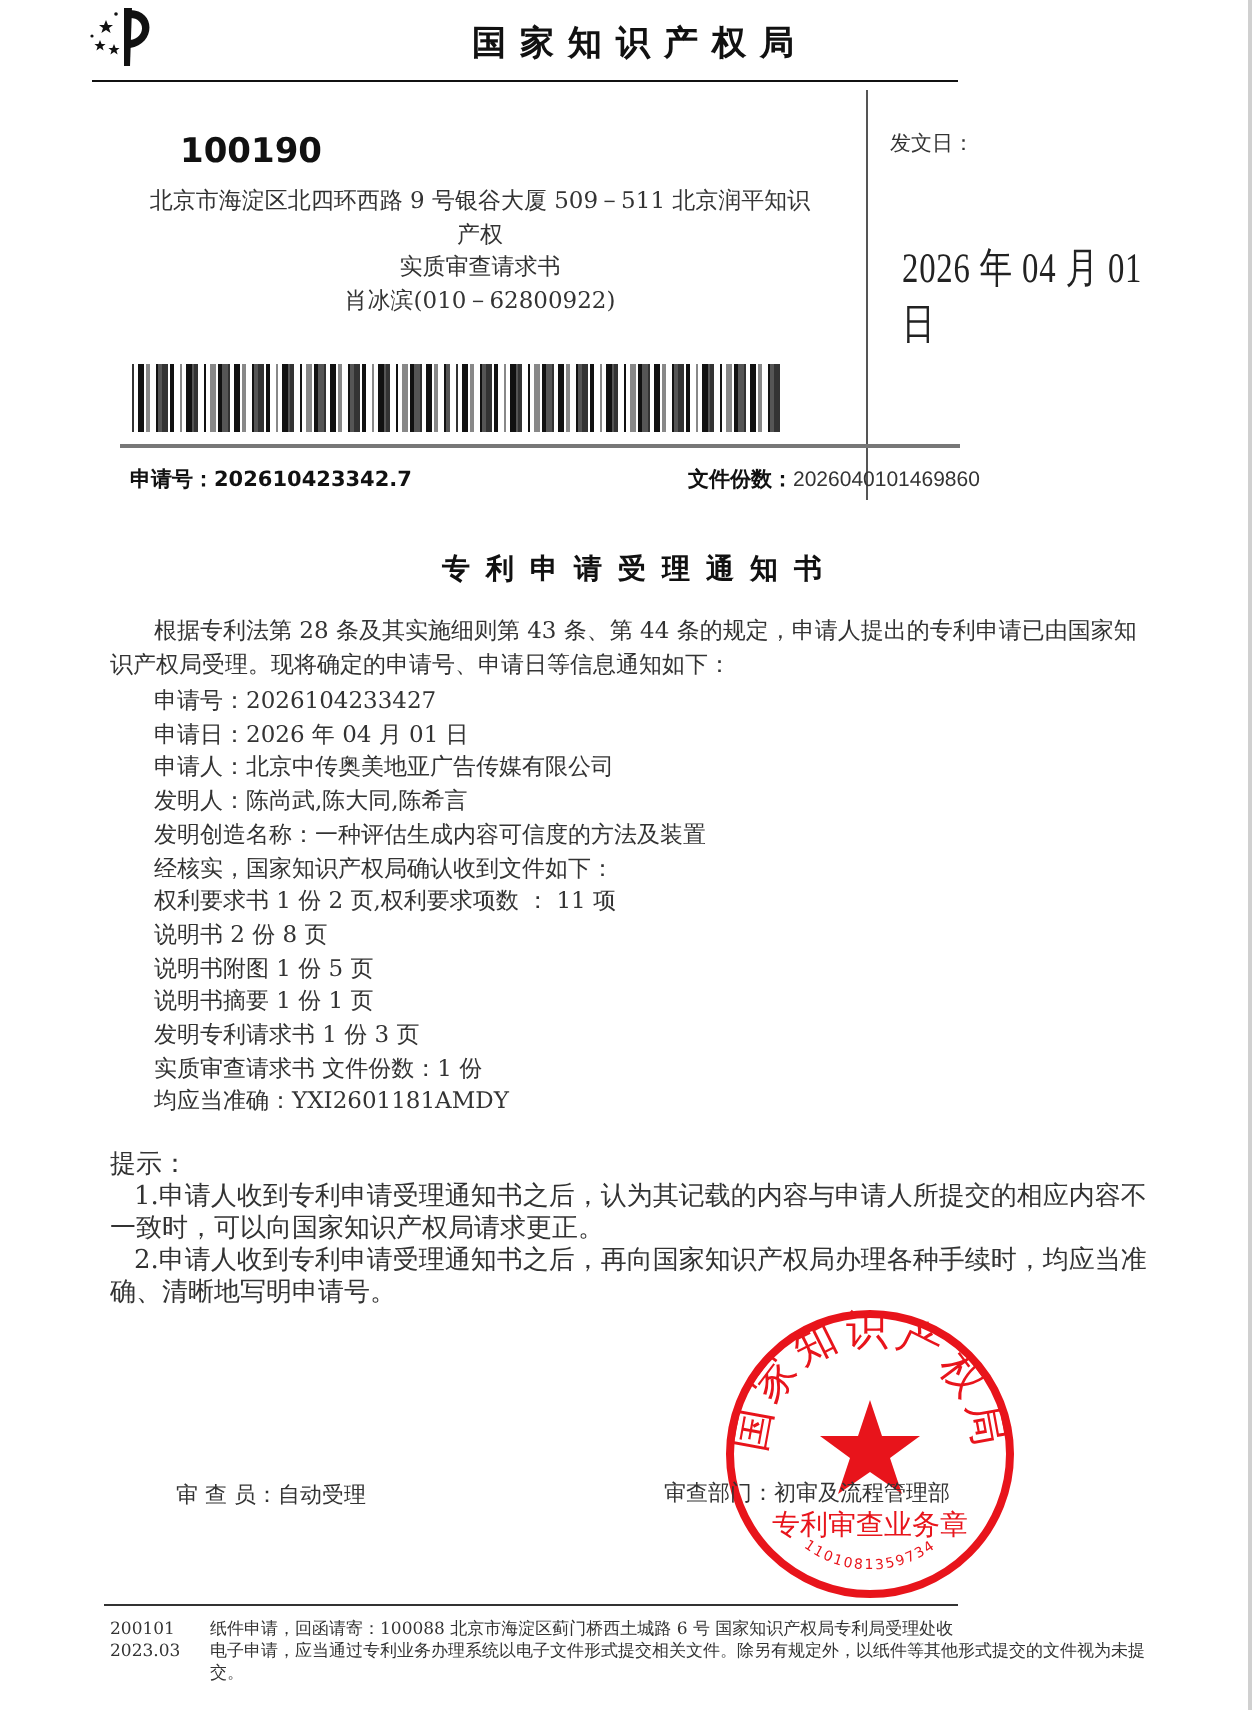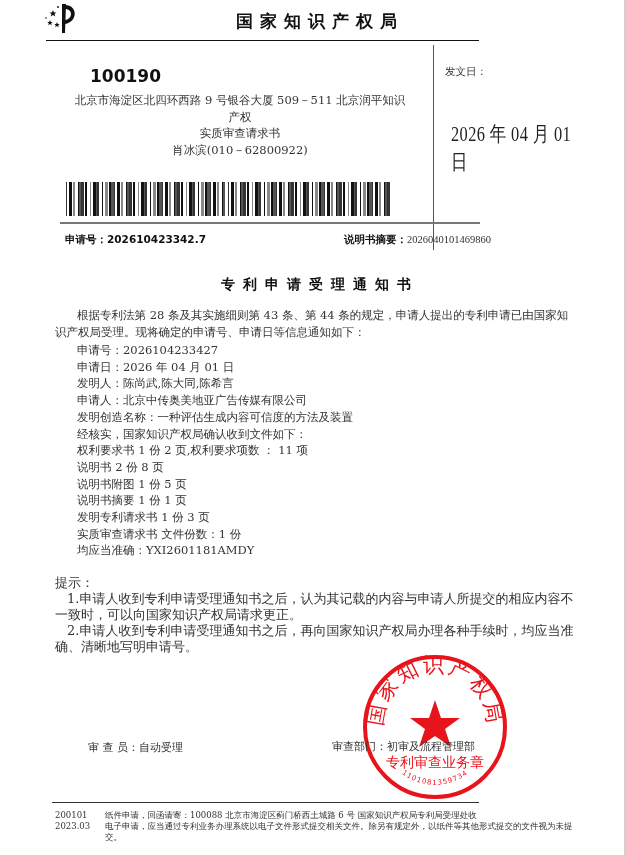--- a/index.html
+++ b/index.html
@@ -20,21 +20,21 @@
   .postcode { left:90px; top:66px; font-family:"DejaVu Sans","Liberation Sans",sans-serif; font-weight:bold; font-size:17px; color:#111; }
   .addr { left:70px; top:92px; width:340px; text-align:center; font-size:11.5px; line-height:16.5px; color:#333; }
   .senddate-label { left:445px; top:65px; font-size:10.5px; color:#333; }
   .senddate { left:451px; top:120px; font-family:"Liberation Serif","DejaVu Serif",serif; font-size:21px; color:#222; transform:scaleX(0.78); transform-origin:left; letter-spacing:0.5px; }
   .barcode { top:182px; height:34px; display:flex; align-items:stretch; }
   .barcode span { display:block; height:100%; }
   .bar-rule { left:60px; top:222px; width:420px; height:2px; background:#777; }
   .appno-line { left:65px; top:233px; font-size:10.5px; color:#111; }
   .appno-line b, .sendno b { font-family:"DejaVu Sans","Liberation Sans",sans-serif; font-weight:bold; }
   .sendno { left:344px; top:233px; font-size:10.5px; color:#111; }
-  .sendno span.v { font-family:Liberation Serif, serif; color:#333; font-size:10.5px; }
+  .sendno span.v { font-family:Liberation Sans, sans-serif; color:#333; font-size:10.5px; }
   .notice-title {
     left:190px; top:276px; width:260px; text-align:center;
     font-family:"DejaVu Sans","Liberation Sans",sans-serif; font-weight:bold; font-size:14px;
     letter-spacing:8px; color:#111;
   }
   .intro { left:55px; top:307px; width:520px; font-size:11.5px; line-height:17px; color:#333; text-indent:22px; }
   .fields { left:77px; top:342px; font-size:11.5px; line-height:16.7px; color:#333; }
   .fields div { white-space:nowrap; }
   .tips { left:55px; top:575px; width:530px; font-size:13px; line-height:16px; color:#333; }
   .tips .indent { text-indent:12px; }
@@ -240,31 +240,31 @@
     <span style="width: 1px; background: rgb(17, 17, 17);"></span>
     <span style="width: 2px; background: rgb(85, 85, 85);"></span>
     <span style="width: 3px; background: rgb(51, 51, 51);"></span>
   </div>
 <div class="abs bar-rule"></div>
 
 <div class="abs appno-line">
   <b>申请号：</b><b>202610423342.7</b>
 </div>
 <div class="abs sendno">
-  <b>说明书摘要：</b><span class="v">2026040101469860</span>
+  <b>文件份数：</b><span class="v">2026040101469860</span>
 </div>
 
 <div class="abs notice-title">专利申请受理通知书</div>
 <div class="abs intro">根据专利法第 28 条及其实施细则第 43 条、第 44 条的规定，申请人提出的专利申请已由国家知识产权局受理。现将确定的申请号、申请日等信息通知如下：</div>
 
 <div class="abs fields">
   <div>申请号：2026104233427</div>
   <div>申请日：2026 年 04 月 01 日</div>
+  <div>申请人：北京中传奥美地亚广告传媒有限公司</div>
   <div>发明人：陈尚武,陈大同,陈希言</div>
-  <div>申请人：北京中传奥美地亚广告传媒有限公司</div>
   <div>发明创造名称：一种评估生成内容可信度的方法及装置</div>
   <div>经核实，国家知识产权局确认收到文件如下：</div>
   <div>权利要求书 1 份 2 页,权利要求项数 ：  11 项</div>
   <div>说明书 2 份 8 页</div>
   <div>说明书附图 1 份 5 页</div>
   <div>说明书摘要 1 份 1 页</div>
   <div>发明专利请求书 1 份 3 页</div>
   <div>实质审查请求书  文件份数：1 份</div>
   <div>均应当准确：YXI2601181AMDY</div>
 </div>

